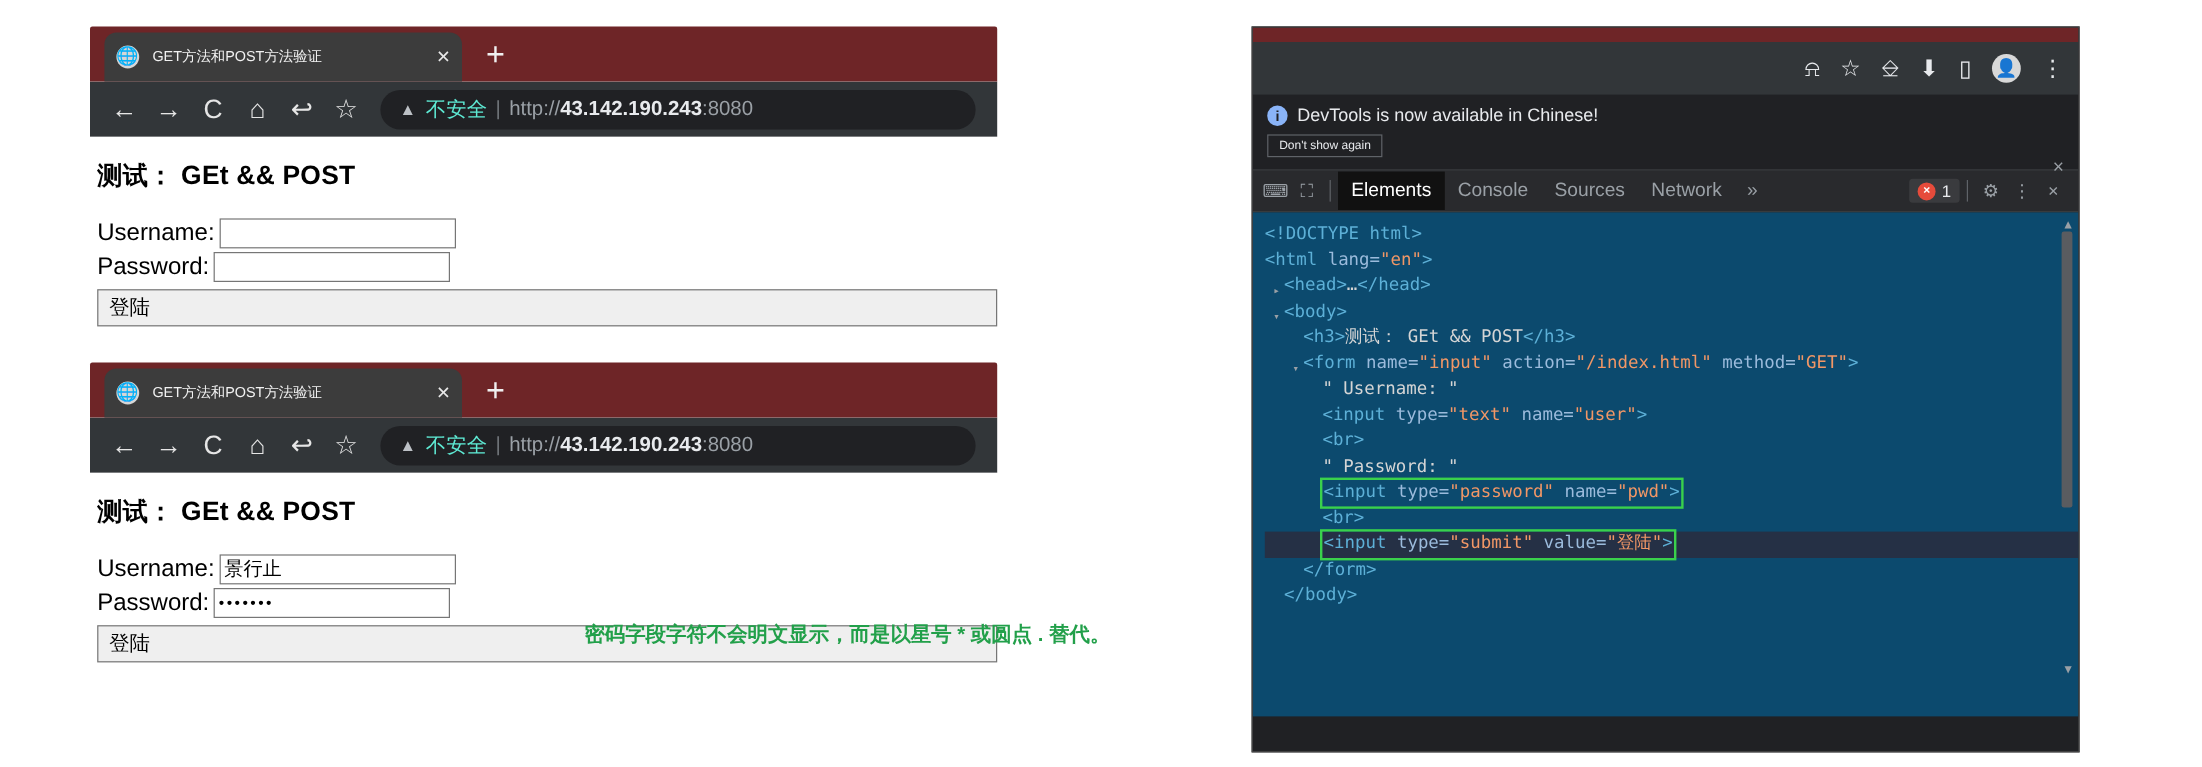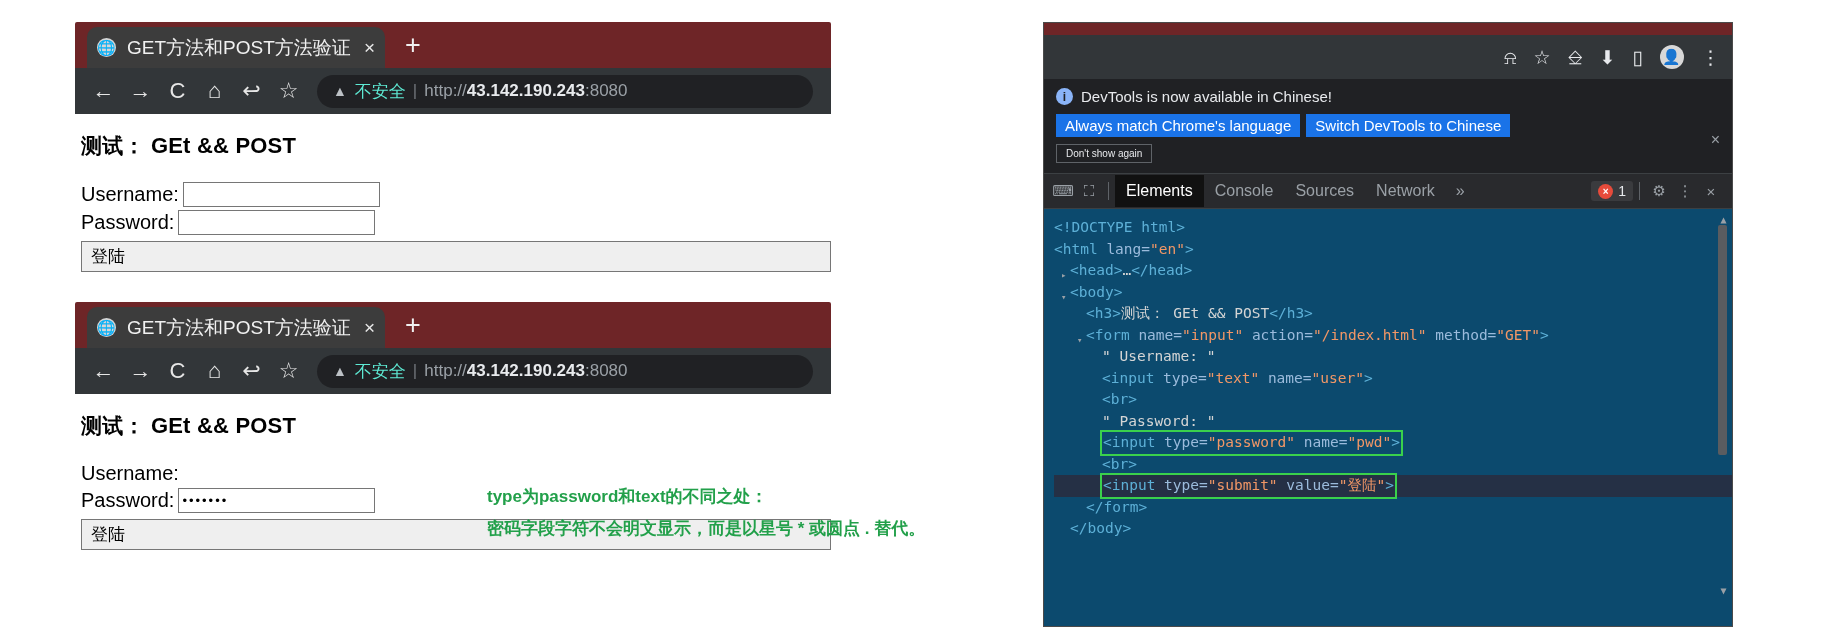--- a/index.html
+++ b/index.html
@@ -25,21 +25,21 @@
     border-top-left-radius: 10px; border-top-right-radius: 10px;
     display: flex; align-items: center; padding: 0 10px;
   }
   .favicon {
     width: 19px; height: 19px; border-radius: 50%;
     background: #d6d6d6; color:#3c3c3c;
     display:flex; align-items:center; justify-content:center;
     font-size: 15px; line-height: 1; flex: 0 0 auto;
   }
   .tab-title {
-    margin-left: 11px; color: #f1f1f1; font-size: 19px;
+    margin-left: 11px; color: #f1f1f1; font-size: 12px;
     white-space: nowrap; overflow: hidden; text-overflow: ellipsis;
     flex: 1 1 auto;
   }
   .tab-close { color: #e8e8e8; font-size: 19px; margin-left: 8px; cursor: pointer; }
   .newtab {
     position: absolute; left: 330px; top: 10px;
     color: #f0f0f0; font-size: 27px; line-height: 27px; cursor: pointer;
     font-weight: 300;
   }
   .toolbar {
@@ -208,53 +208,49 @@
         <span class="port">:8080</span>
       </div>
     </div>
     <div class="content">
       <div class="h3">
         <span class="cn">测试：</span>
         <span>GEt &amp;&amp; POST</span>
       </div>
       <div class="frow">
         <span class="flabel">Username:</span>
+        <span class="finput user">景行止</span>
       </div>
       <div class="frow">
         <span class="flabel">Password:</span>
         <span class="finput pwd">•••••••</span>
       </div>
       <div class="submit">登陆</div>
     </div>
   </div>
 
-  <div class="annot" style="left:487px; top:481px;">type为password和text的不同之处：</div>
   <div class="annot" style="left:487px; top:513px;">密码字段字符不会明文显示，而是以星号 * 或圆点 . 替代。</div>
 
   <div class="devwin">
     <div class="dev-redbar"></div>
 
     <div class="dev-toolbar">
       <span class="ic">⍾</span>
       <span class="ic">☆</span>
       <span class="ic">⎒</span>
       <span class="ic">⬇</span>
       <span class="ic">▯</span>
       <span class="avatar">👤</span>
       <span class="ic">⋮</span>
     </div>
 
     <div class="notif">
       <div class="notif-row1">
         <span class="info-i">i</span>
         <span>DevTools is now available in Chinese!</span>
-      </div>
-      <div class="notif-btns">
-        <span class="btn-blue">Always match Chrome's language</span>
-        <span class="btn-blue">Switch DevTools to Chinese</span>
       </div>
       <span class="btn-ghost">Don't show again</span>
       <span class="notif-x">×</span>
     </div>
 
     <div class="devtabs">
       <span class="dt-ic">⌨</span>
       <span class="dt-ic">⛶</span>
       <span class="dt-div"></span>
       <span class="dt-tab active">Elements</span>

